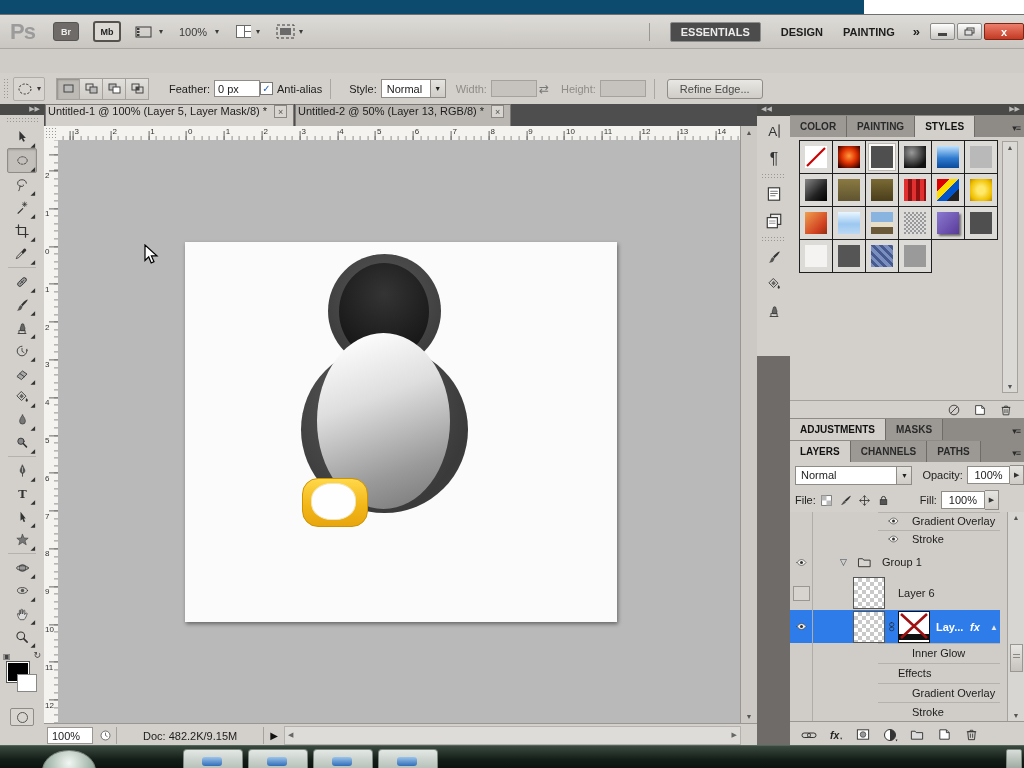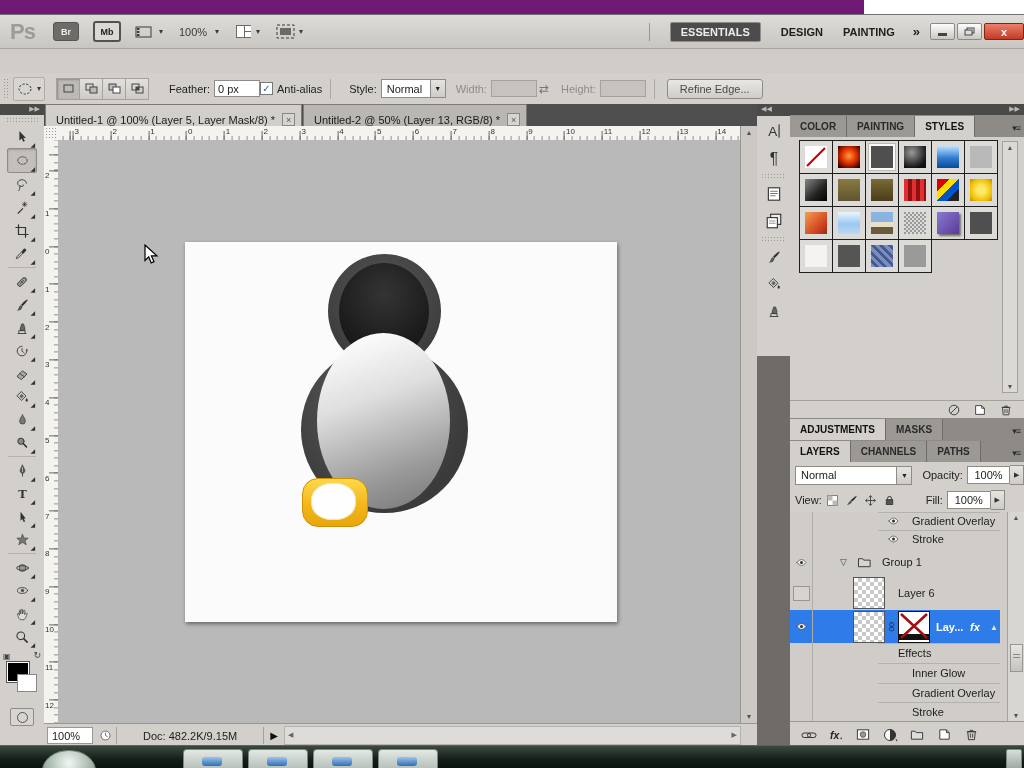--- a/index.html
+++ b/index.html
@@ -1,19 +1,19 @@
 <!DOCTYPE html>
 <html><head>
 <meta charset="utf-8">
 <style>
   html,body{margin:0;padding:0;}
   body{width:1024px;height:768px;overflow:hidden;background:#fff;
        font-family:"Liberation Sans","DejaVu Sans",sans-serif;font-size:11px;color:#222;
        -webkit-font-smoothing:antialiased;}
-  #app{position:relative;width:864px;height:768px;background:#701a75;}
+  #app{position:relative;width:864px;height:768px;background:#0c4a6e;}
 
   
   #ps-window{position:absolute;left:0;top:14px;width:1024px;height:731px;background:#cfccc7;border-top:1px solid #6f6f6f;}
   #appbar{position:absolute;left:0;top:0;width:1024px;height:33px;
           background:linear-gradient(#dedcd8,#c9c6c1);border-bottom:1px solid #a9a6a1;
           display:flex;align-items:center;}
   #ps-logo{font-size:22px;font-weight:bold;color:#9b9b9b;margin:0 18px 0 10px;letter-spacing:-1px;}
   .chipbtn{height:17px;min-width:20px;display:flex;align-items:center;justify-content:center;
            font-size:9px;font-weight:bold;border-radius:3px;margin-right:14px;padding:0 2px;}
   #br-btn{background:#6e6b68;color:#eee;border:1px solid #555;}
@@ -65,21 +65,21 @@
   #fg-swatch{position:absolute;left:7px;top:12px;width:20px;height:18px;background:#000;border:1px solid #fff;outline:1px solid #555;}
   #bg-swatch{position:absolute;left:17px;top:24px;width:18px;height:16px;background:#fff;border:1px solid #888;}
   #swap-colors{position:absolute;right:3px;top:0;font-size:9px;color:#444;}
   #mini-default{position:absolute;left:3px;top:2px;font-size:8px;color:#444;}
   #quickmask{width:22px;height:16px;border:1px solid #8f8c88;border-radius:2px;margin:6px auto 0;display:flex;align-items:center;justify-content:center;background:#d8d5d0;}
   #quickmask div{width:9px;height:9px;border:1px solid #555;border-radius:50%;}
 
   
   #docarea{position:absolute;left:44px;top:89px;width:713px;height:642px;}
   #tabbar{position:absolute;left:0;top:0;width:713px;height:22px;background:#4e4e4e;display:flex;align-items:flex-end;}
-  .doctab{height:21px;display:flex;align-items:flex-end;padding:0 6px 0 10px;font-size:11px;color:#1c1c1c;border:1px solid #7b7875;border-bottom:none;margin-left:1px;white-space:nowrap;}
+  .doctab{height:21px;display:flex;align-items:flex-start;padding:0 6px 0 2px;font-size:11px;color:#1c1c1c;border:1px solid #7b7875;border-bottom:none;margin-left:1px;white-space:nowrap;}
   .doctab.active{background:#d2cfca;}
   .doctab.inactive{background:#bab7b2;}
   .tabclose{width:11px;height:11px;border:1px solid #8a8784;margin-left:7px;display:flex;align-items:center;justify-content:center;font-size:9px;color:#555;background:#d8d5d0;}
   #hruler{position:absolute;left:14px;top:22px;width:683px;height:14px;background:#f4f3ef;border-bottom:1px solid #8a8784;overflow:hidden;}
   #vruler{position:absolute;left:0;top:36px;width:14px;height:583px;background:#f4f3ef;border-right:1px solid #8a8784;overflow:hidden;}
   #rcorner{position:absolute;left:0;top:22px;width:14px;height:14px;background:#f4f3ef;border-right:1px solid #aaa;border-bottom:1px solid #8a8784;
            background-image:radial-gradient(#999 34%,transparent 36%);background-size:3px 3px;background-position:1px 10px;}
   .htick-minor{position:absolute;bottom:0;left:0;width:100%;height:4px;
     background:repeating-linear-gradient(90deg,#8f8f8f 0 1px,transparent 1px 7.56px);}
   .htick-major{position:absolute;bottom:0;left:0;width:100%;height:9px;
@@ -708,21 +708,21 @@
         <div id="blend-row">
           <span class="select" id="blend-select">
             <span>Normal</span>
             <span class="dd">▼</span>
           </span>
           <span id="opacity-label">Opacity:</span>
           <span class="pctfield">100%</span>
           <span class="pctbtn">▶</span>
         </div>
         <div id="lock-row">
-          <span class="lbl">View:</span>
+          <span class="lbl">File:</span>
           <span class="mi">
               <svg width="13" height="13" viewBox="0 0 16 16">
                 <rect x="2" y="2" width="12" height="12" fill="#fff" stroke="#666"></rect>
                 <rect x="2" y="2" width="6" height="6" fill="#bbb"></rect>
                 <rect x="8" y="8" width="6" height="6" fill="#bbb"></rect>
               </svg>
             </span>
           <span class="mi">
               <svg width="13" height="13" viewBox="0 0 16 16">
                 <path d="M14 2c-2.5 1-5.5 4-7 6l1.5 1.5c2-1.5 5-4.5 6-7z" fill="#333"></path>
@@ -813,26 +813,26 @@
                   <path d="M2 2L28 26M28 2L2 26" stroke="#a01010" stroke-width="2.6"></path>
                 </svg>
               </div>
               <span style="position: absolute; left: 146px; top: 50%; transform: translateY(-50%); color: rgb(255, 255, 255); font-weight: bold;">Lay...</span>
               <span style="position: absolute; left: 180px; top: 50%; transform: translateY(-50%); color: rgb(255, 255, 255); font-style: italic; font-weight: bold;">fx</span>
               <span style="position: absolute; left: 200px; top: 50%; transform: translateY(-50%); font-size: 8px; color: rgb(232, 232, 232);">▲</span>
             </div>
             <div class="lrow" style="height: 20px;">
               <div class="eyecol"></div>
               <div class="rowline"></div>
-              <span class="efflabel" style="left: 108px;">Effects</span>
+              <span class="efflabel">Inner Glow</span>
             </div>
             <div class="lrow" style="height: 20px;">
               <div class="eyecol"></div>
               <div class="rowline"></div>
-              <span class="efflabel">Inner Glow</span>
+              <span class="efflabel" style="left: 108px;">Effects</span>
             </div>
             <div class="lrow" style="height: 19px;">
               <div class="eyecol"></div>
               <div class="rowline"></div>
               <span class="efflabel">Gradient Overlay</span>
             </div>
             <div class="lrow" style="height: 19px;">
               <div class="eyecol"></div>
               <div class="rowline"></div>
               <span class="efflabel">Stroke</span>

